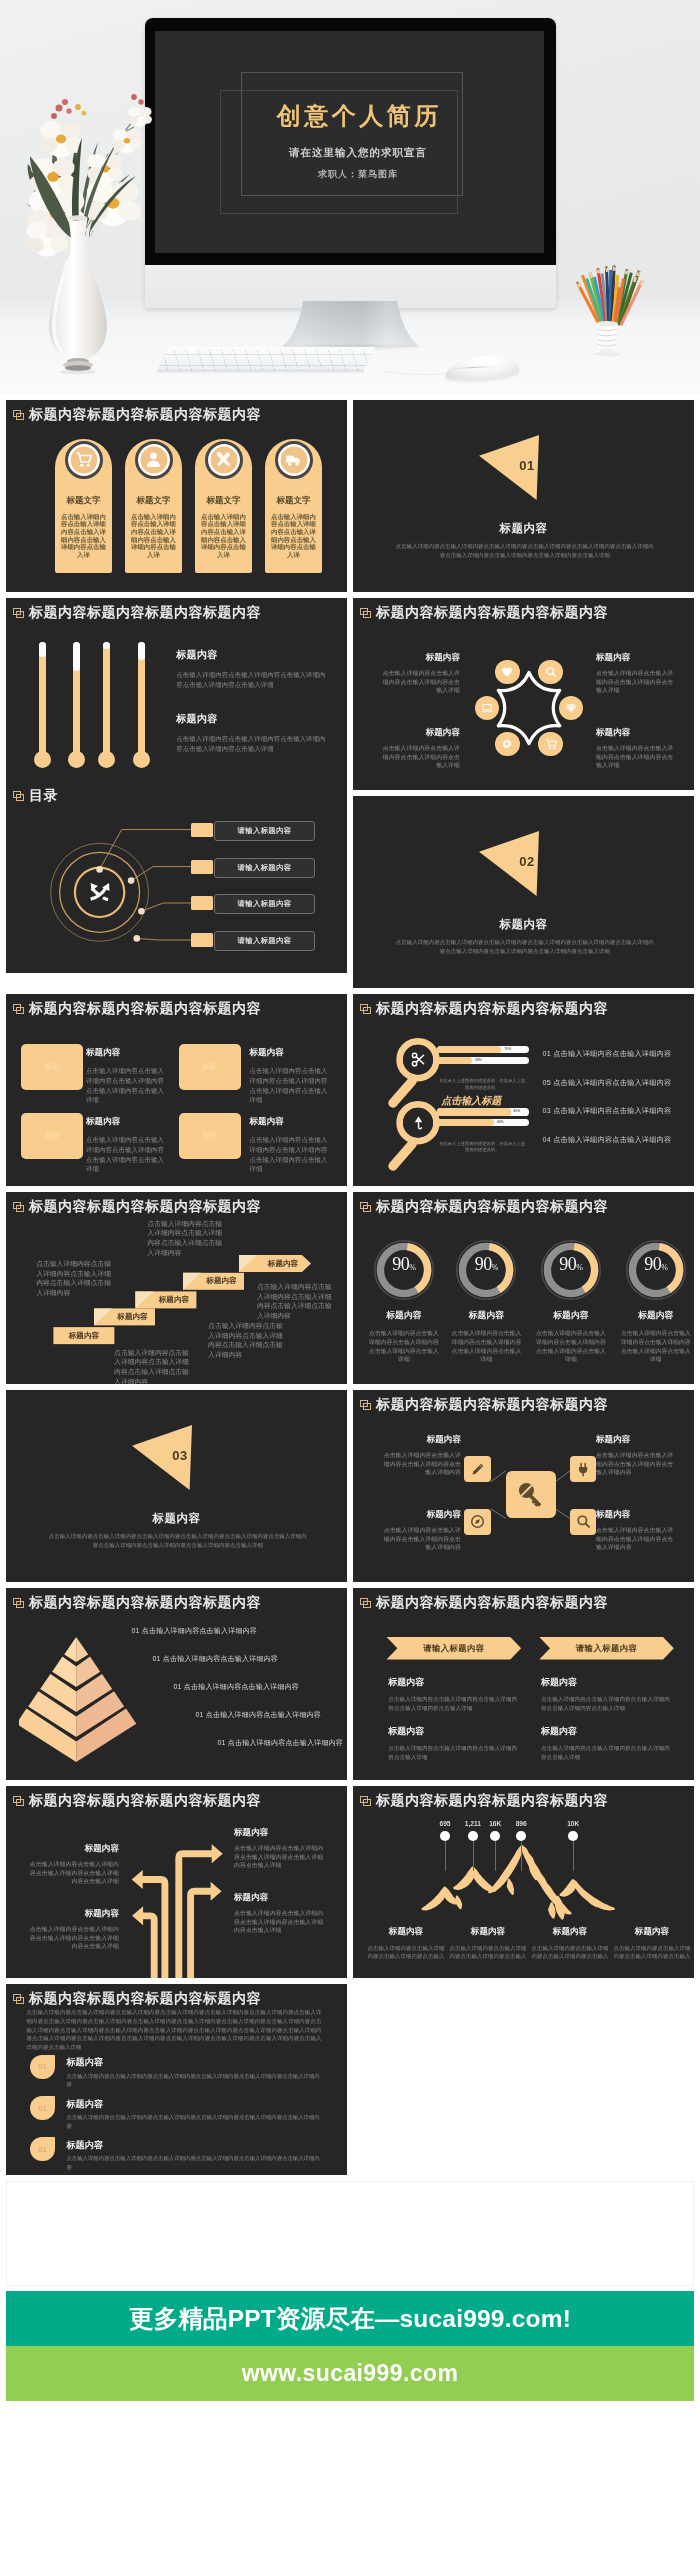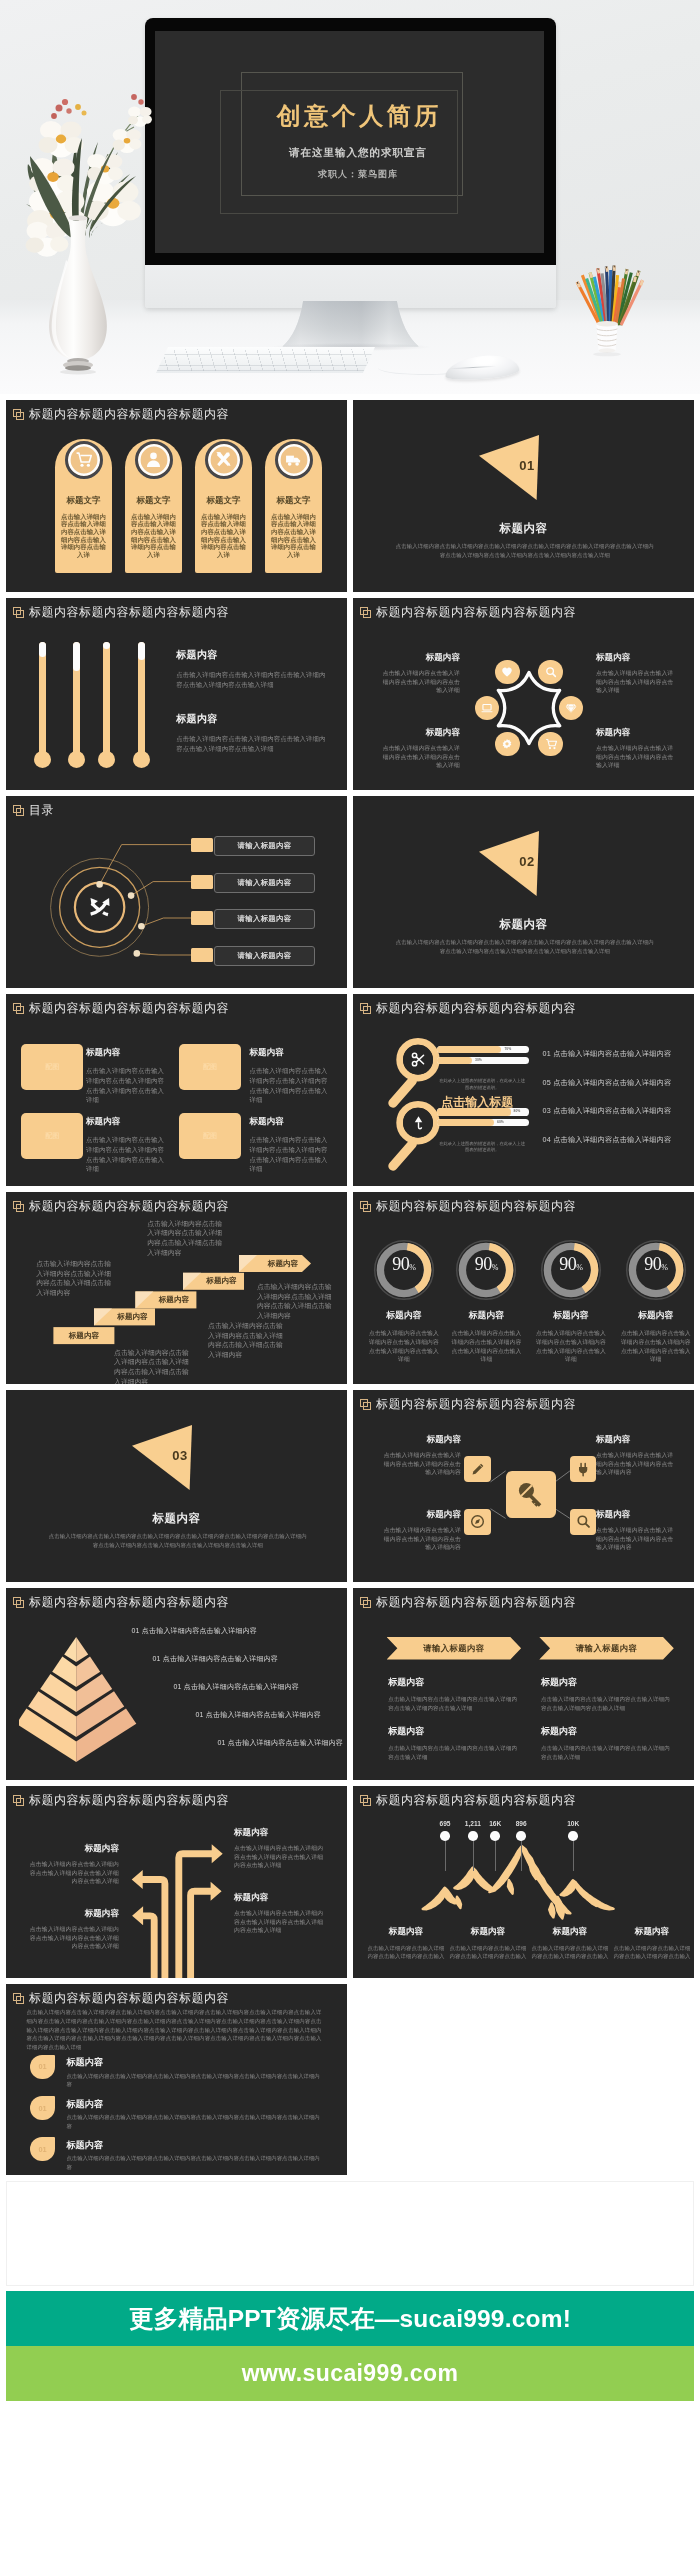--- a/index.html
+++ b/index.html
@@ -62,21 +62,21 @@
   .grid{position:absolute;left:6px;top:400px;width:688px;height:1775px;}
   .slide{position:absolute;width:341px;height:192px;background:#262626;overflow:hidden;
          color:#cfcfcf;}
 
   
   .s-head{position:absolute;left:7px;top:6px;display:flex;align-items:center;gap:5px;}
   .hicon{width:11px;height:11px;position:relative;flex:none;}
   .hicon i{position:absolute;box-sizing:border-box;border:1.2px solid #d5b384;}
   .hicon i.a{left:0;top:0;width:7.6px;height:7.6px;}
   .hicon i.b{left:3.4px;top:3.4px;width:7.6px;height:7.6px;}
-  .s-title{font-size:12px;color:#e9e9e9;font-weight:normal;letter-spacing:.5px;white-space:nowrap;}
+  .s-title{font-size:14px;color:#e9e9e9;font-weight:bold;letter-spacing:.5px;white-space:nowrap;}
 
   .txt{font-size:5.4px;line-height:8.2px;color:#8e8e8e;letter-spacing:.1px;}
 
   
   .tri{position:absolute;left:126px;top:34px;width:60px;height:66px;
        background:#f9cf90;clip-path:polygon(100% 1.5%,96% 100%,0 33%);}
   .tri-num{position:absolute;left:28px;top:24px;width:40px;text-align:center;
        font-size:13px;font-weight:bold;color:#4a3a1e;font-family:"Liberation Sans",sans-serif;letter-spacing:.5px;}
   .sec-lbl{position:absolute;left:0;top:121px;width:341px;text-align:center;
        font-size:11.5px;color:#ececec;font-weight:bold;letter-spacing:.5px;}
@@ -129,21 +129,21 @@
   .imtxt .txt{font-size:6.4px;line-height:9.8px;}
 
   
   .magwrap{position:absolute;left:0;top:0;width:341px;height:192px;}
   .maglist{position:absolute;left:189.6px;top:55px;width:150px;}
   .maglist .ml{font-size:7.2px;color:#cfcfcf;margin-bottom:18.6px;letter-spacing:.2px;}
   .magbar{position:absolute;height:7.2px;border-radius:3.6px;background:#fbfbfb;}
   .magbar .fill{position:absolute;left:0;top:0;height:7.2px;border-radius:3.6px;background:#f8cd8e;}
   .magbar .bt{position:absolute;top:1.1px;font-size:3.4px;color:#6e6e6e;font-weight:bold;}
   .magcap{position:absolute;font-size:4.3px;line-height:6.6px;color:#8e8e8e;width:86px;text-align:center;}
-  .maghd{position:absolute;font-size:12px;font-weight:bold;color:#f5c98a;}
+  .maghd{position:absolute;font-size:10px;font-weight:bold;color:#f5c98a;font-style:italic;}
 
   
   .stairs{position:absolute;left:0;top:0;width:341px;height:192px;}
   .step{position:absolute;height:17px;background:linear-gradient(135deg,#fbdfb4 18%,#f0b87a 92%);
         display:flex;align-items:center;justify-content:center;
         font-size:7.6px;font-weight:bold;color:#4d3d22;}
   .steptx{position:absolute;width:78px;font-size:6.8px;line-height:9.6px;color:#8e8e8e;}
 
   
   .donuts{position:absolute;left:0;top:0;width:341px;height:192px;}
@@ -626,21 +626,21 @@
           <div class="l">标题内容</div>
           <div class="txt">点击输入详细内容点击输入详细内容点击输入详细内容点击输入详细</div>
         </div>
         <div class="s4b" style="left:243px;top:129px;text-align:left">
           <div class="l">标题内容</div>
           <div class="txt">点击输入详细内容点击输入详细内容点击输入详细内容点击输入详细</div>
         </div>
       </div>
   </div>
 
-  <div class="slide" id="s5" style="left:0;top:396px">
+  <div class="slide" id="s5" style="left:0;top:381px">
     <div class="s-head">
       <span class="hicon">
           <i class="a"></i>
           <i class="b"></i>
         </span>
       <span class="s-title">目录</span>
     </div>
     <div class="tocwrap"><svg width="341" height="192" viewBox="0 0 341 192">
           <circle cx="93.6" cy="111.3" r="49" fill="none" stroke="#8d7550" stroke-width=".9"></circle>
           <circle cx="93.6" cy="111.3" r="40" fill="none" stroke="#c99c5d" stroke-width="1.3"></circle>

